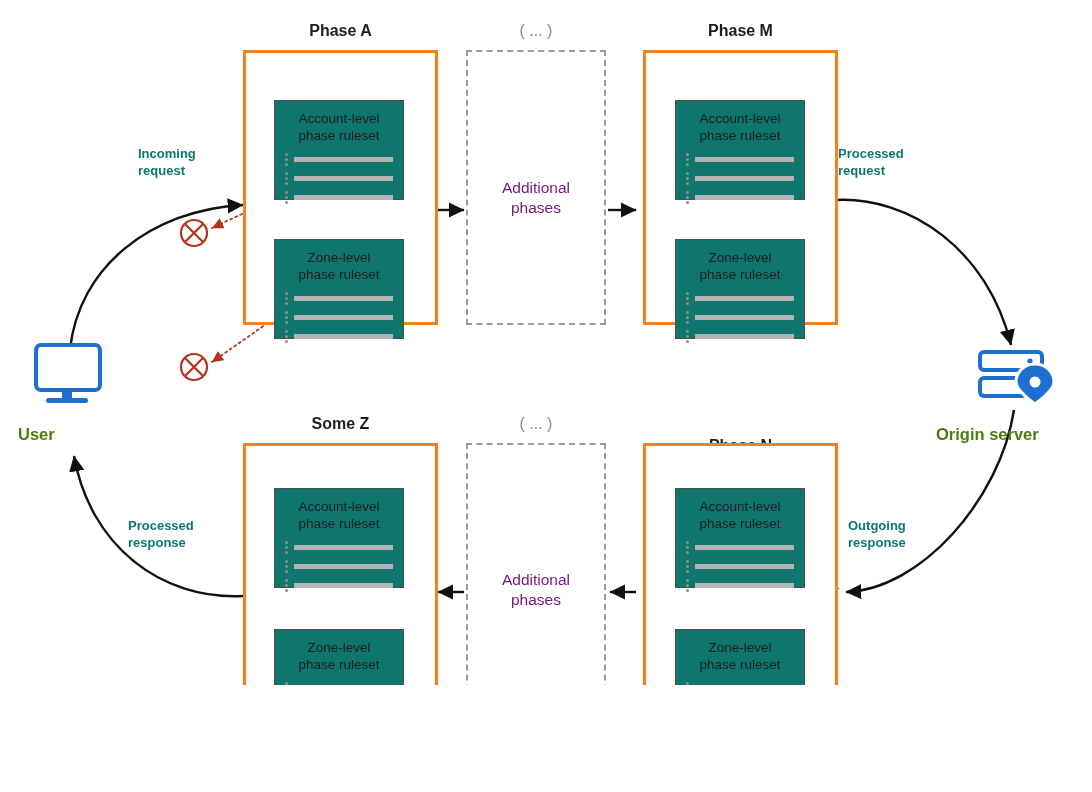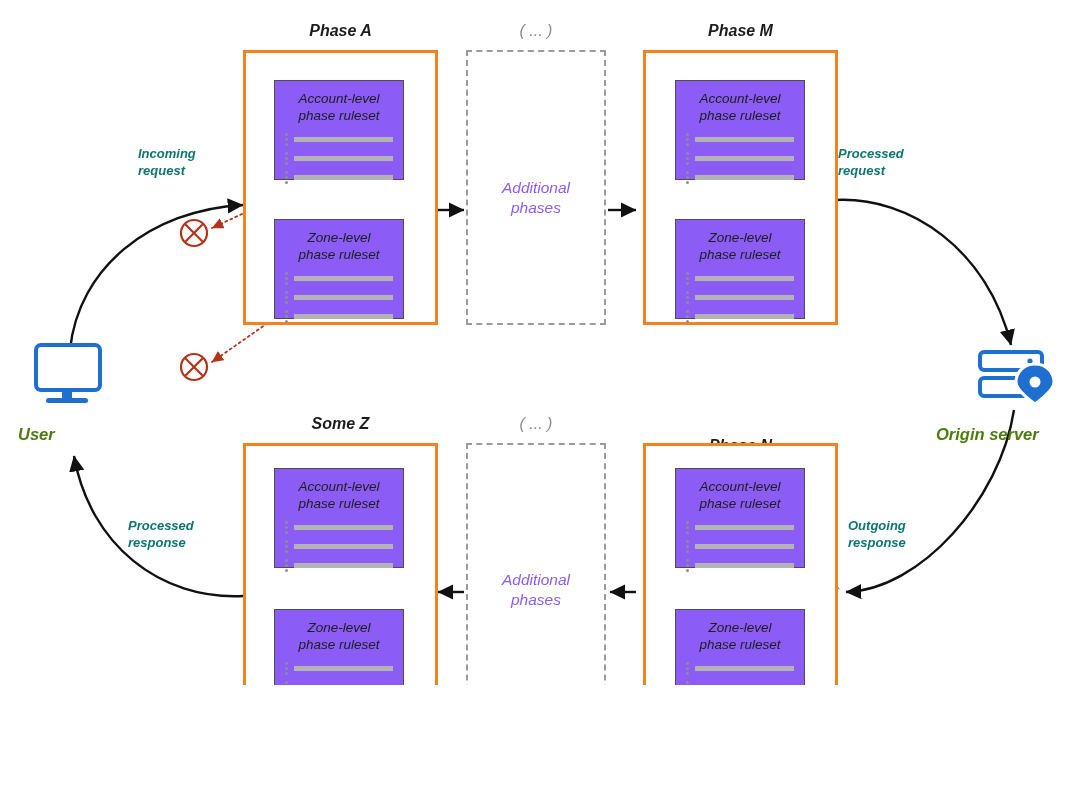--- a/index.html
+++ b/index.html
@@ -10,21 +10,20 @@
   body {
     font-family: "Liberation Sans", sans-serif;
     -webkit-font-smoothing: antialiased;
   }
   #stage {
     position: relative;
     width: 1092px;
     height: 685px;
     overflow: hidden;
     background: #ffffff;
-    font-style: italic;
   }
   #svg-layer {
     position: absolute;
     left: 0;
     top: 0;
     width: 1092px;
     height: 792px;
   }
   .phase-title {
     position: absolute;
@@ -39,23 +38,24 @@
     border: 3px solid #f6821f;
     background: #ffffff;
     box-sizing: border-box;
   }
   .phase-box.dashed {
     border: 2px dashed #9b9b9b;
   }
   .ruleset {
     position: absolute;
     border: 1.5px solid #4d4d4d;
-    background: #8b5cf6;
+    background: #0f766e;
     box-sizing: border-box;
     padding: 9px 10px 8px 10px;
+    margin-top: 20px;
   }
   .ruleset-label {
     font-size: 13.5px;
     color: #1d1d1f;
     line-height: 1.28;
     text-align: center;
     white-space: pre-line;
   }
   .ruleset-lines {
     margin-top: 8px;
@@ -83,21 +83,21 @@
     border-radius: 50%;
   }
   .bar {
     flex: 1 1 auto;
     height: 5px;
     background: #b3b3b3;
   }
   .additional-label {
     position: absolute;
     font-size: 15.5px;
-    color: #8b5cf6;
+    color: #701a75;
     text-align: center;
     line-height: 1.3;
     white-space: pre-line;
     width: 140px;
   }
   .edge-label {
     position: absolute;
     font-size: 13px;
     font-weight: bold;
     color: #0f766e;

